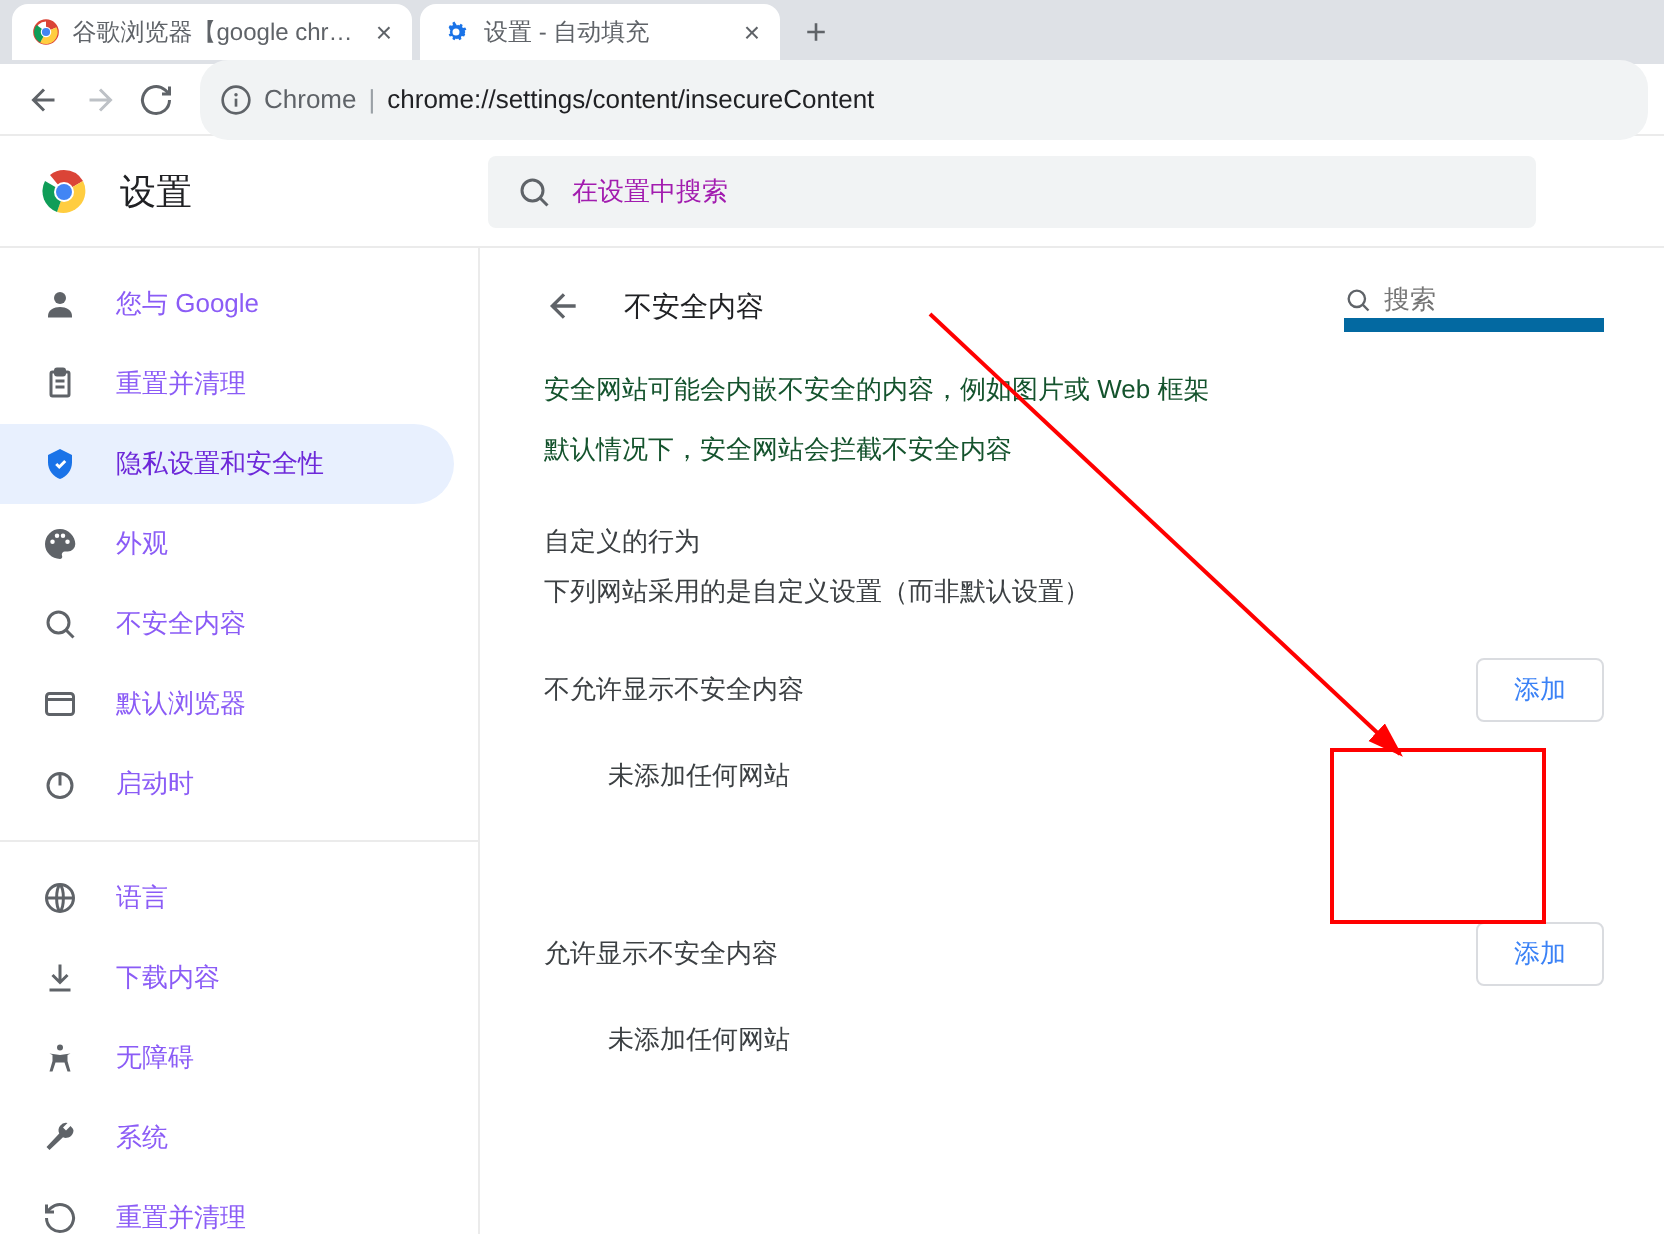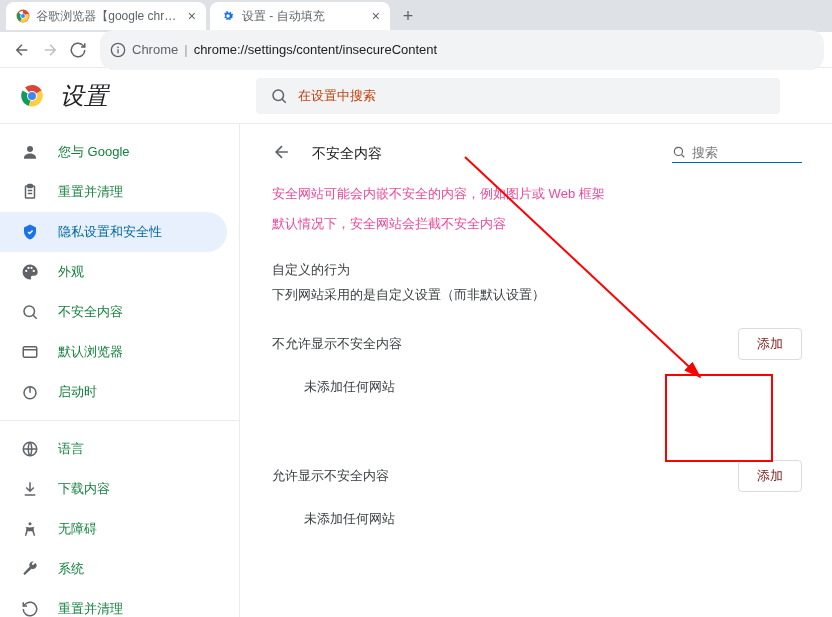--- a/index.html
+++ b/index.html
@@ -11,41 +11,41 @@
   .tab .close { margin-left: auto; color: #5f6368; font-size: 14px; cursor: pointer; }
   .tab-new { width: 28px; height: 28px; display: flex; align-items: center; justify-content: center; font-size: 18px; color: #5f6368; cursor: pointer; }
   .toolbar { display: flex; align-items: center; height: 36px; background: #fff; padding: 0 8px; border-bottom: 1px solid #ebebeb; }
   .toolbar .nav-icon { width: 28px; height: 28px; display: flex; align-items: center; justify-content: center; color: #5f6368; cursor: pointer; }
   .toolbar .nav-icon.disabled { color: #bdc1c6; }
   .omnibox { display: flex; align-items: center; flex: 1; height: 40px; margin-left: 8px; border-radius: 14px; background: #f1f3f4; padding: 0 10px; font-size: 13px; color: #5f6368; gap: 6px; }
   .omnibox .site-info { display: flex; align-items: center; gap: 6px; }
   .omnibox .sep { color: #9aa0a6; }
   .settings-header { display: flex; align-items: center; height: 56px; padding: 0 20px; border-bottom: 1px solid #ebebeb; }
   .settings-header .chrome-logo { width: 24px; height: 24px; margin-right: 16px; }
-  .settings-header .title { font-size: 24px; color: #202124; font-style: italic; }
-  .settings-search { margin-left: 148px; display: flex; align-items: center; background: #f1f3f4; height: 36px; border-radius: 4px; width: 524px; padding: 0 14px; gap: 10px; color: #c2410c; }
+  .settings-header .title { font-size: 18px; color: #202124; }
+  .settings-search { margin-left: 148px; display: flex; align-items: center; background: #f1f3f4; height: 36px; border-radius: 4px; width: 524px; padding: 0 14px; gap: 10px; color: #a21caf; }
   .settings-body { display: flex; height: calc(100% - 32px - 36px - 56px); }
   .sidebar { width: 240px; padding: 8px 0; border-right: 1px solid #ebebeb; overflow-y: auto; }
-  .side-item { display: flex; align-items: center; gap: 18px; padding: 0 20px; height: 40px; font-size: 13px; color: #15803d; cursor: pointer; border-radius: 0 20px 20px 0; margin-right: 12px; }
+  .side-item { display: flex; align-items: center; gap: 18px; padding: 0 20px; height: 40px; font-size: 13px; color: #8b5cf6; cursor: pointer; border-radius: 0 20px 20px 0; margin-right: 12px; }
   .side-item .ic { width: 20px; display: flex; align-items: center; justify-content: center; color: #5f6368; }
-  .side-item.active { background: #e8f0fe; color: #0369a1; }
+  .side-item.active { background: #e8f0fe; color: #6d28d9; }
   .side-item.active .ic { color: #1a73e8; }
   .side-divider { height: 1px; background: #ebebeb; margin: 8px 0; }
   .content { flex: 1; padding: 18px 30px 20px 32px; position: relative; overflow-y: auto; }
   .content-head { display: flex; align-items: center; margin-bottom: 20px; }
   .content-head .back { margin-right: 20px; color: #5f6368; cursor: pointer; }
   .content-head .ctitle { font-size: 14px; color: #202124; }
-  .content-head .csearch { margin-left: auto; display: flex; align-items: center; gap: 6px; color: #5f6368; font-size: 13px; border-bottom: 1px solid #0369a1; padding-bottom: 2px; width: 130px; }
+  .content-head .csearch { margin-left: auto; display: flex; align-items: center; gap: 6px; color: #5f6368; font-size: 13px; border-bottom: 7px solid #0369a1; padding-bottom: 2px; width: 130px; }
   .content-head .csearch input { border: none; outline: none; width: 90px; font-size: 13px; background: transparent; }
-  .desc { font-size: 13px; color: #ec4899; margin-bottom: 12px; }
+  .desc { font-size: 13px; color: #14532d; margin-bottom: 12px; }
   .section-title { font-size: 13px; color: #3c4043; margin-top: 28px; margin-bottom: 7px; }
   .sub-desc { font-size: 13px; color: #3c4043; margin-bottom: 12px; }
   .row { display: flex; align-items: center; justify-content: space-between; margin-top: 24px; }
   .row .rlabel { font-size: 13px; color: #3c4043; }
-  .row .add-btn { color: #7f1d1d; font-size: 13px; padding: 6px 18px; border: 1px solid #dadce0; border-radius: 4px; background: #fff; cursor: pointer; }
+  .row .add-btn { color: #3b82f6; font-size: 13px; padding: 6px 18px; border: 1px solid #dadce0; border-radius: 4px; background: #fff; cursor: pointer; }
   .empty { font-size: 13px; color: #3c4043; margin-top: 18px; margin-left: 32px; }
   svg { flex-shrink: 0; }
   .annotation-arrow { position: absolute; pointer-events: none; }
   .annotation-box { position: absolute; border: 2px solid #ff0000; pointer-events: none; }
 </style>
 </head>
 <body>
 
 <div class="tabstrip">
   <div class="tab">

